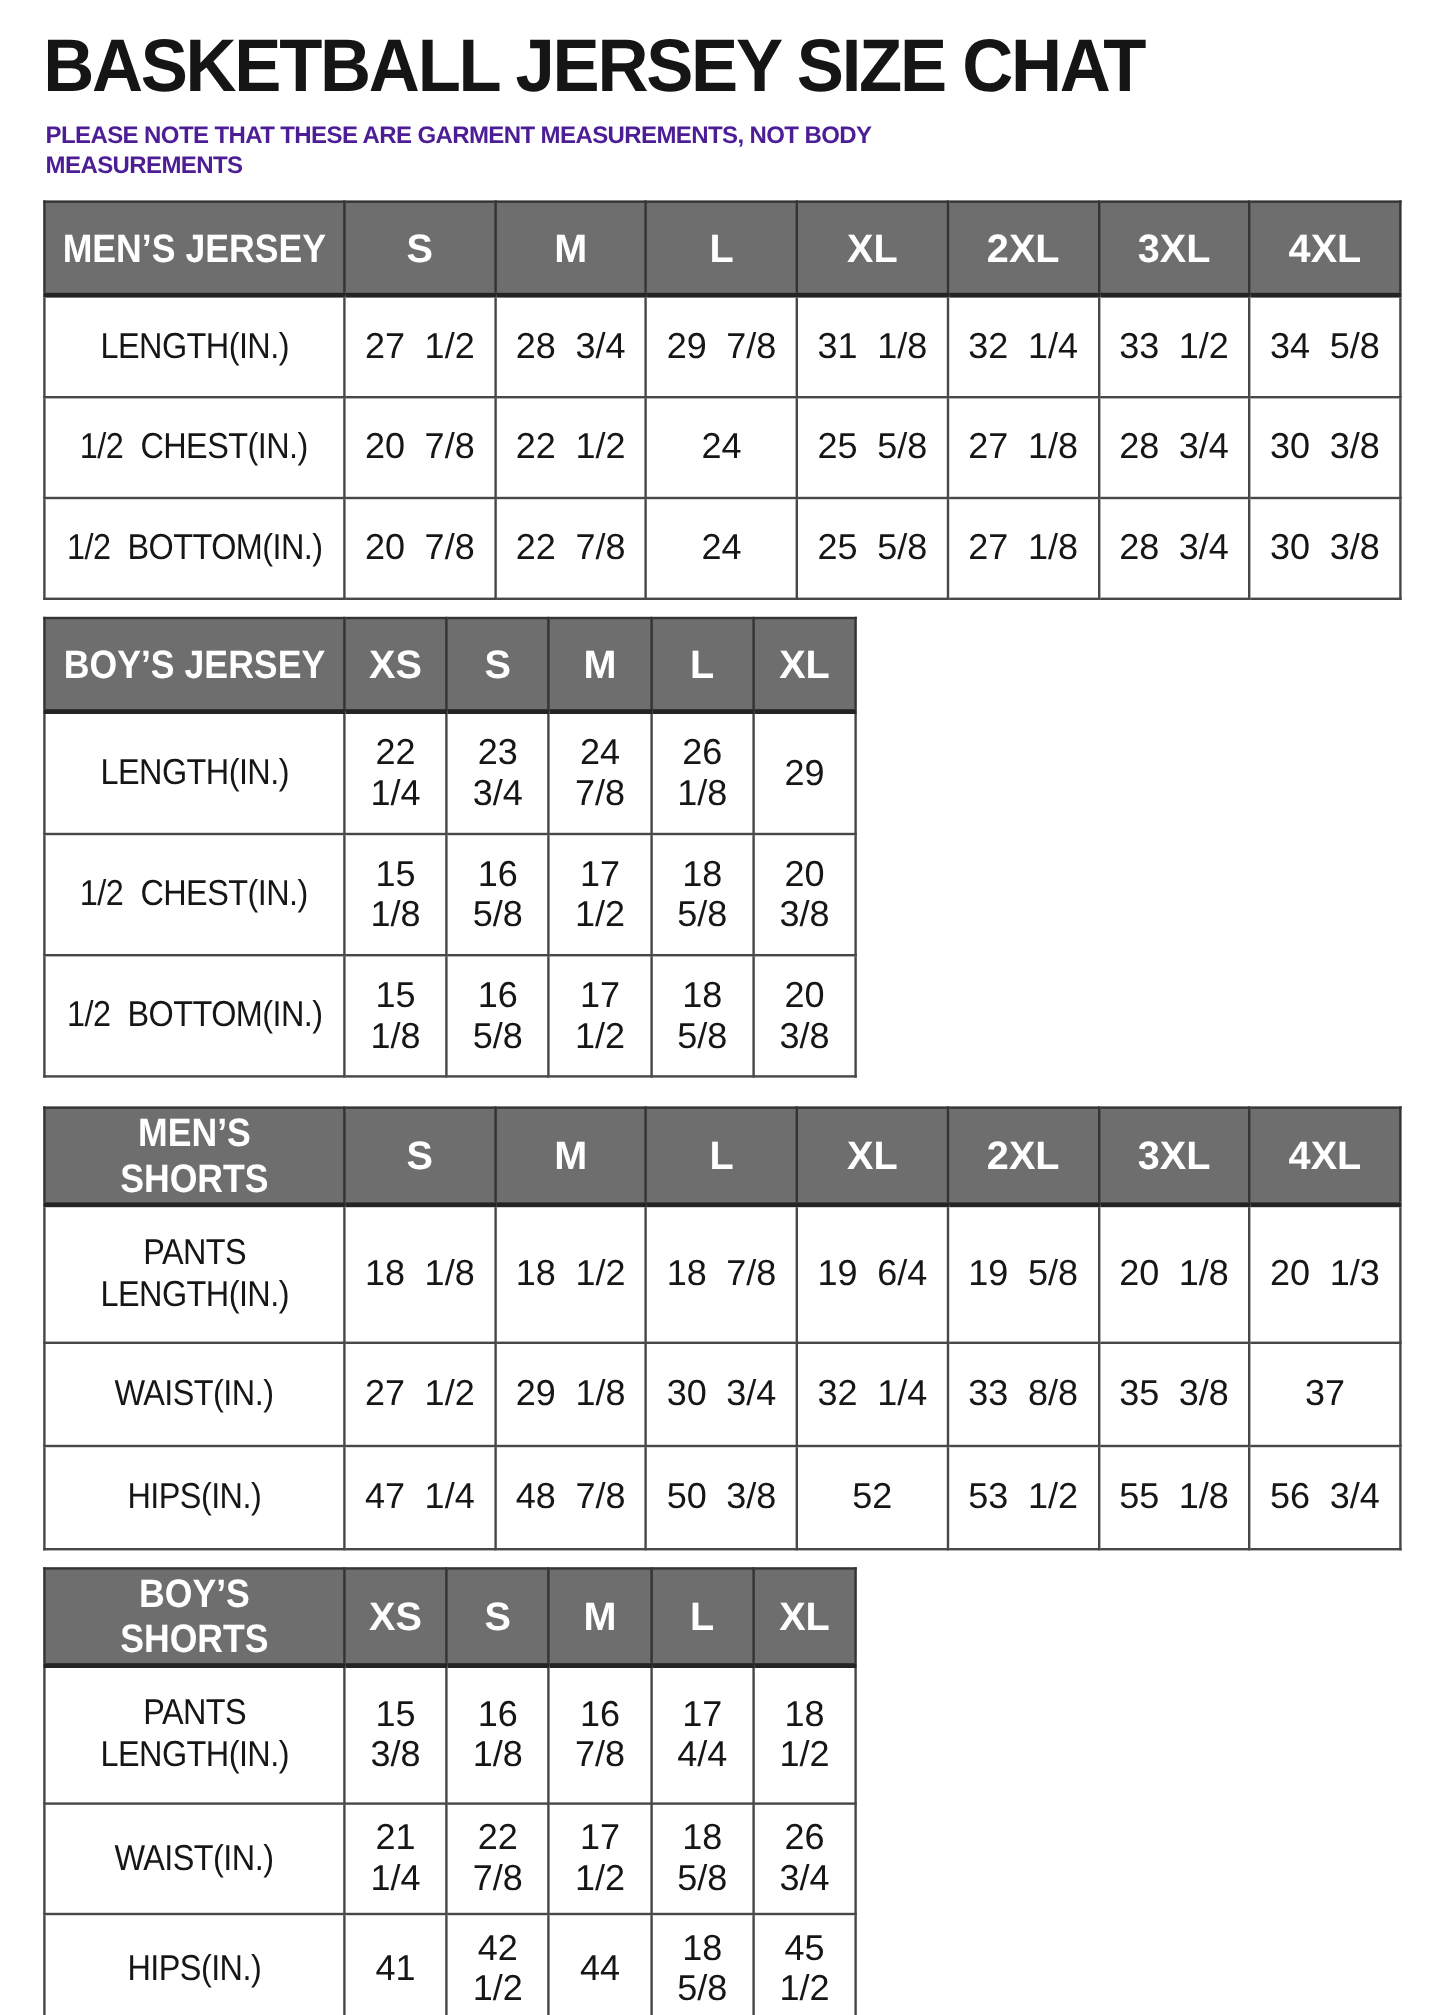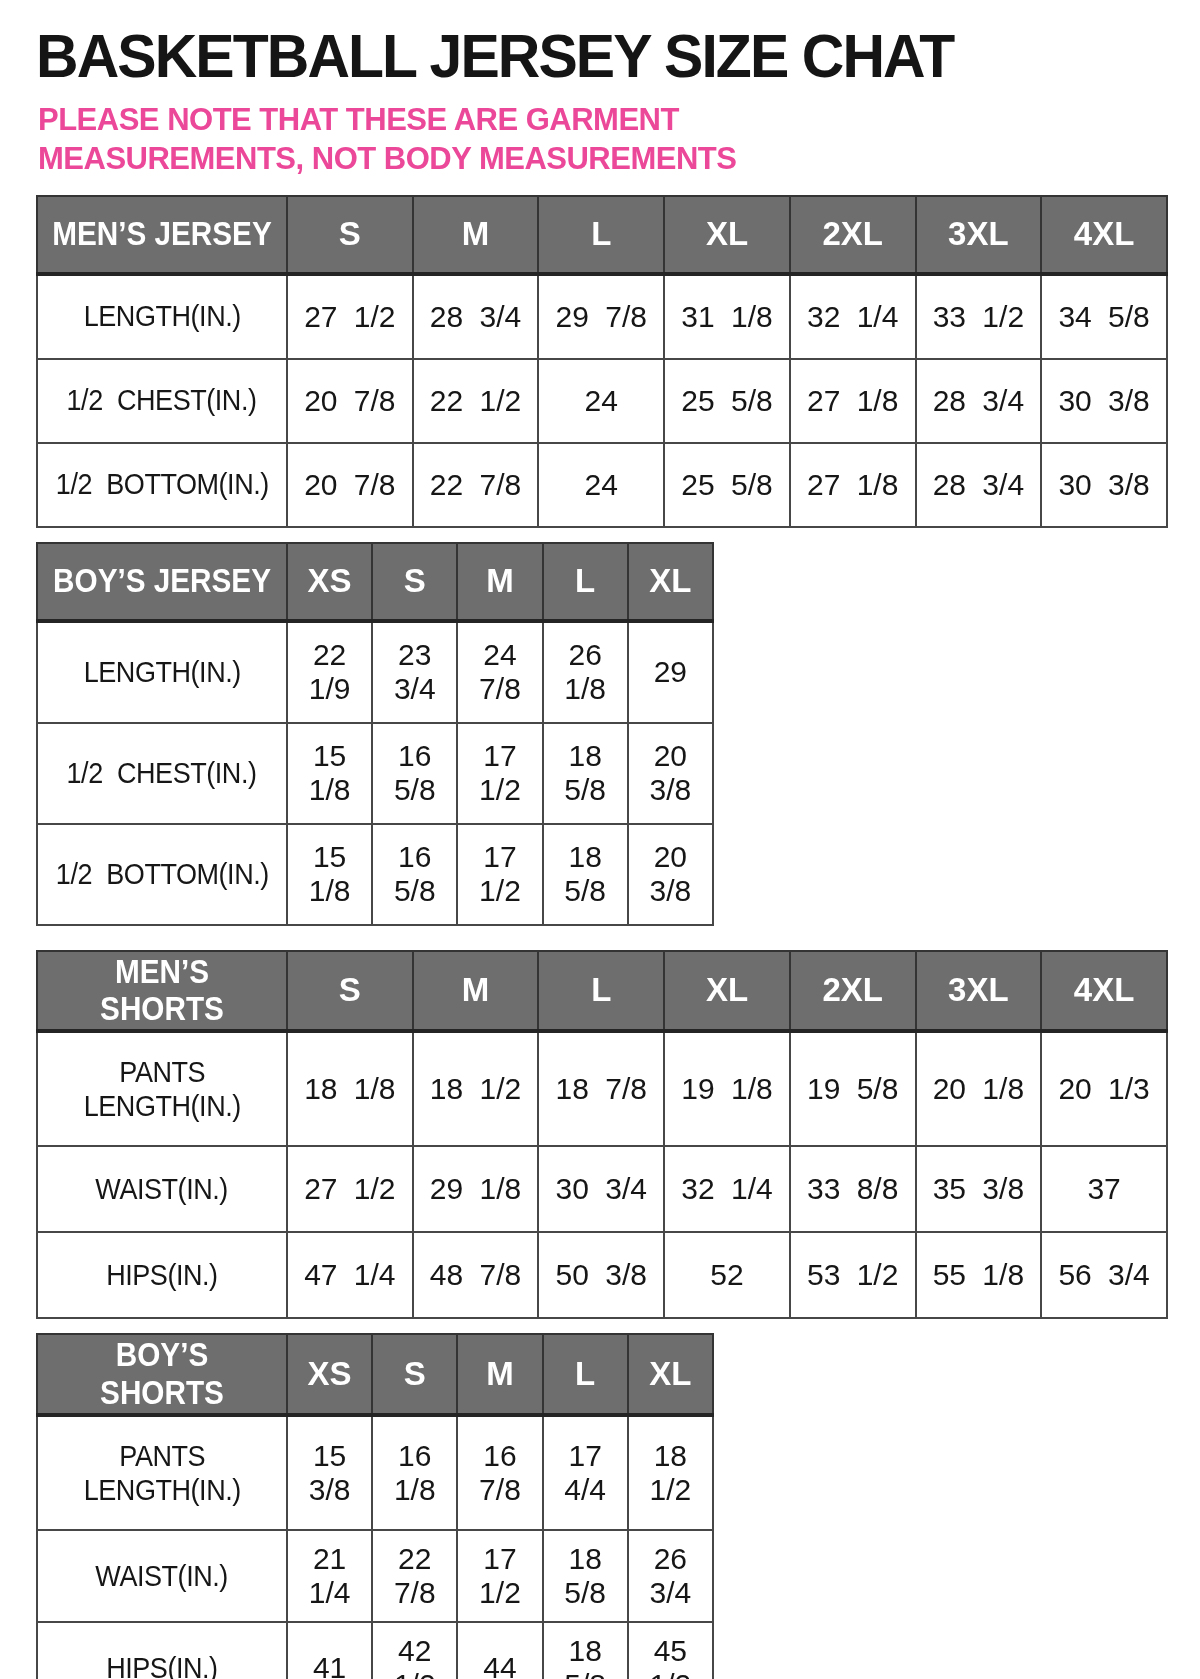--- a/index.html
+++ b/index.html
@@ -19,22 +19,22 @@
     margin: 6px 0 10px 0;
     font-size: 62px;
     font-weight: 700;
     color: #151515;
     letter-spacing: -2px;
     white-space: nowrap;
     transform: scaleX(0.95);
     transform-origin: left center;
   }
   .note {
-    color: #ec4899;
-    font-size: 31px;
+    color: #4c1d95;
+    font-size: 20px;
     font-weight: 700;
     letter-spacing: -0.5px;
     line-height: 1.25;
     width: 840px;
     margin: 0 0 16px 2px;
   }
   table.size-table {
     border-collapse: collapse;
     table-layout: fixed;
     margin: 0 0 14px 0;
@@ -147,21 +147,21 @@
           <th>XS</th>
           <th>S</th>
           <th>M</th>
           <th>L</th>
           <th>XL</th>
         </tr>
       </thead>
     <tbody>
         <tr>
           <td class="row-label"><span class="squeeze">LENGTH(IN.)</span></td>
-          <td>22 1/9</td>
+          <td>22 1/4</td>
           <td>23 3/4</td>
           <td>24 7/8</td>
           <td>26 1/8</td>
           <td>29</td>
         </tr>
         <tr>
           <td class="row-label"><span class="squeeze">1/2 CHEST(IN.)</span></td>
           <td>15 1/8</td>
           <td>16 5/8</td>
           <td>17 1/2</td>
@@ -192,21 +192,21 @@
           <th>4XL</th>
         </tr>
       </thead>
     <tbody>
         <tr class="tall">
           <td class="row-label"><span class="squeeze">PANTS
 LENGTH(IN.)</span></td>
           <td>18 1/8</td>
           <td>18 1/2</td>
           <td>18 7/8</td>
-          <td>19 1/8</td>
+          <td>19 6/4</td>
           <td>19 5/8</td>
           <td>20 1/8</td>
           <td>20 1/3</td>
         </tr>
         <tr>
           <td class="row-label"><span class="squeeze">WAIST(IN.)</span></td>
           <td>27 1/2</td>
           <td>29 1/8</td>
           <td>30 3/4</td>
           <td>32 1/4</td>

